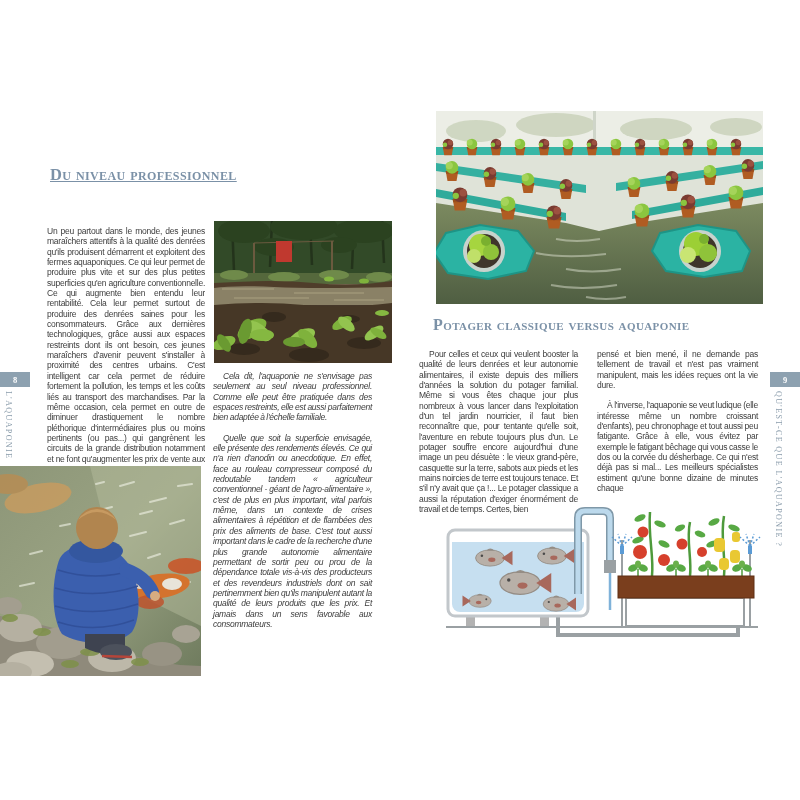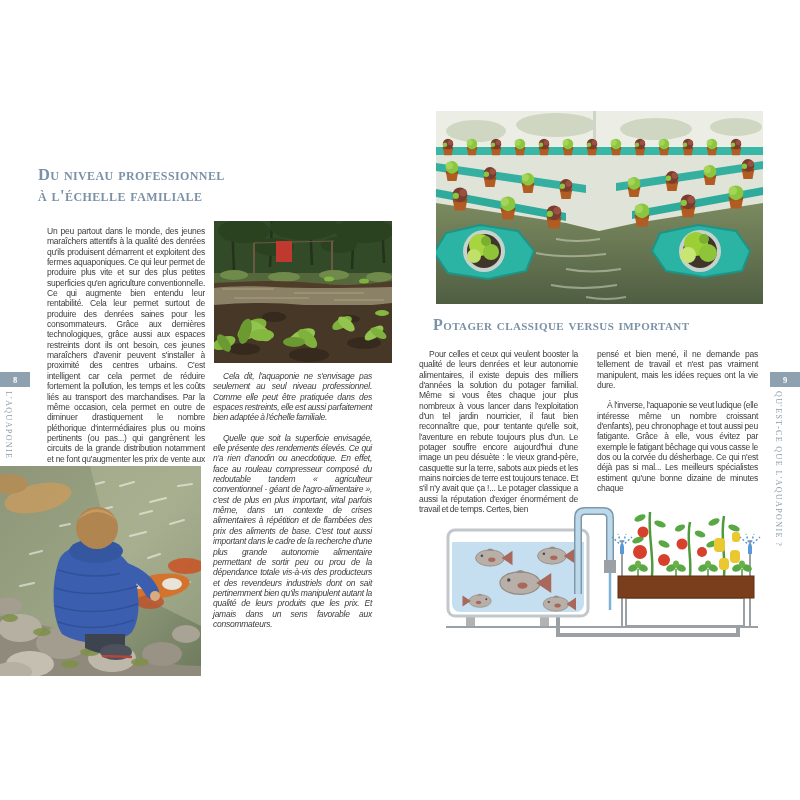--- a/index.html
+++ b/index.html
@@ -35,23 +35,22 @@
 </style>
 </head>
 <body>
 
 <div class="abs pagenum-tab" style="left:0;top:372px;width:30px;height:15px;">
   <span>8</span>
 </div>
 
 <div class="abs tab-label" style="left:4px;top:391px;height:90px;">L'AQUAPONIE</div>
 
-<h1 class="abs heading" style="left:38px;top:164px;width:280px;">
+<h1 class="abs heading" style="left:50px;top:164px;width:280px;text-decoration:underline;">
   <span style="display:block">Du niveau professionnel</span>
-  <span style="display:block">à l'échelle familiale</span>
 </h1>
 
 <div class="abs bodytext" style="left:47px;top:226px;width:158px;height:238px;overflow:hidden;">
   <p>Un peu partout dans le monde, des jeunes maraîchers attentifs à la qualité des denrées qu'ils produisent démarrent et exploitent des fermes aquaponiques. Ce qui leur permet de produire plus vite et sur des plus petites superficies qu'en agriculture conventionnelle. Ce qui augmente bien entendu leur rentabilité. Cela leur permet surtout de produire des denrées saines pour les consommateurs. Grâce aux dernières technologiques, grâce aussi aux espaces restreints dont ils ont besoin, ces jeunes maraîchers d'avenir peuvent s'installer à proximité des centres urbains. C'est intelligent car cela permet de réduire fortement la pollution, les temps et les coûts liés au transport des marchandises. Par la même occasion, cela permet en outre de diminuer drastiquement le nombre pléthorique d'intermédiaires plus ou moins pertinents (ou pas...) qui gangrènent les circuits de la grande distribution notamment et ne font qu'augmenter les prix de vente aux consommateurs.</p>
 </div>
 
 <div class="abs photo" style="left:214px;top:221px;width:178px;height:142px;">
   <svg width="178" height="142" viewBox="0 0 178 142">
     <rect width="178" height="142" fill="#46382a"></rect>
     <rect width="178" height="58" fill="#324a28"></rect>
@@ -297,21 +296,21 @@
       <circle cx="26" cy="-6" r="21" fill="#c8d2cc"></circle>
       <circle cx="26" cy="-6" r="17" fill="#3f352b"></circle>
       <circle cx="22" cy="-13" r="12" fill="#9ccf35"></circle>
         <circle cx="34" cy="-4" r="9" fill="#8fc33a"></circle>
       <circle cx="14" cy="-2" r="8" fill="#c9e573"></circle>
         <circle cx="30" cy="-18" r="5" fill="#7ab02f"></circle>
     </g>
   </svg>
 </div>
 
-<h2 class="abs heading" style="left:433px;top:314px;width:340px;font-size:16px;">Potager classique versus important</h2>
+<h2 class="abs heading" style="left:433px;top:314px;width:340px;font-size:16px;">Potager classique versus aquaponie</h2>
 
 <div class="abs bodytext" style="left:419px;top:349px;width:159px;">
   <p class="indent">Pour celles et ceux qui veulent booster la qualité de leurs denrées et leur autonomie alimentaires, il existe depuis des milliers d'années la solution du potager familial. Même si vous êtes chaque jour plus nombreux à vous lancer dans l'exploitation d'un tel jardin nourricier, il faut bien reconnaître que, pour tentante qu'elle soit, l'aventure en rebute toujours plus d'un. Le potager souffre encore aujourd'hui d'une image un peu désuète : le vieux grand-père, casquette sur la terre, sabots aux pieds et les mains noircies de terre est toujours tenace. Et s'il n'y avait que ça !... Le potager classique a aussi la réputation d'exiger énormément de travail et de temps. Certes, bien</p>
 </div>
 
 <div class="abs bodytext" style="left:597px;top:349px;width:161px;">
   <p>pensé et bien mené, il ne demande pas tellement de travail et n'est pas vraiment manipulent, mais les idées reçues ont la vie dure.</p>
   <p class="indent pgap">À l'inverse, l'aquaponie se veut ludique (elle intéresse même un nombre croissant d'enfants), peu chronophage et tout aussi peu fatigante. Grâce à elle, vous évitez par exemple le fatigant bêchage qui vous casse le dos ou la corvée du désherbage. Ce qui n'est déjà pas si mal... Les meilleurs spécialistes estiment qu'une bonne dizaine de minutes chaque</p>
 </div>
 

